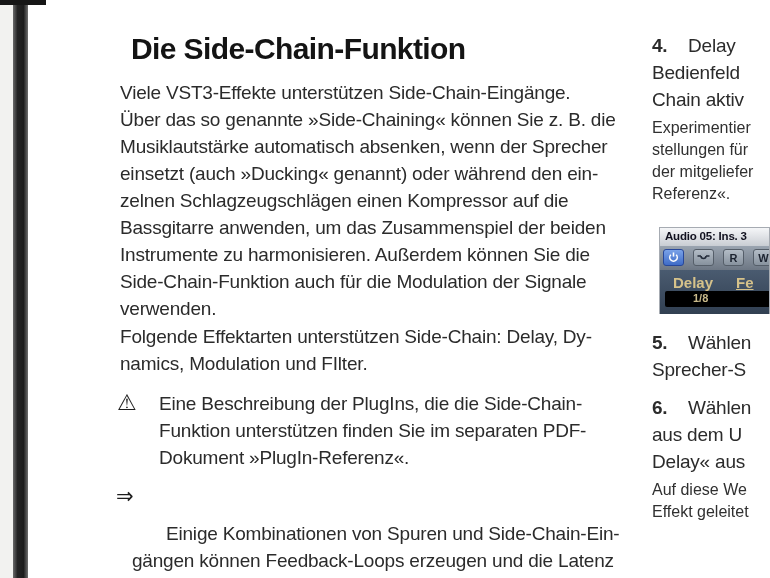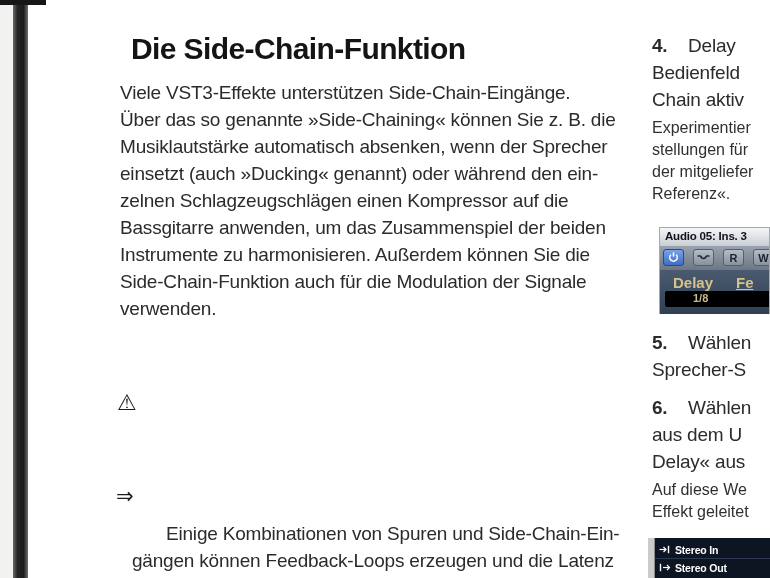--- a/index.html
+++ b/index.html
@@ -70,22 +70,27 @@
 
   <div class="body-text p1">Viele VST3-Effekte unterstützen Side-Chain-Eingänge.
 Über das so genannte »Side-Chaining« können Sie z. B. die
 Musiklautstärke automatisch absenken, wenn der Sprecher
 einsetzt (auch »Ducking« genannt) oder während den ein-
 zelnen Schlagzeugschlägen einen Kompressor auf die
 Bassgitarre anwenden, um das Zusammenspiel der beiden
 Instrumente zu harmonisieren. Außerdem können Sie die
 Side-Chain-Funktion auch für die Modulation der Signale
 verwenden.</div>
+  <div class="body-text p2">Folgende Effektarten unterstützen Side-Chain: Delay, Dy-
+namics, Modulation und FIlter.</div>
 
   <div class="warn-icon">⚠</div>
+  <div class="body-text warn">Eine Beschreibung der PlugIns, die die Side-Chain-
+Funktion unterstützen finden Sie im separaten PDF-
+Dokument »PlugIn-Referenz«.</div>
 
   <div class="arrow-icon">⇒</div>
   <div class="body-text arrow-note">Einige Kombinationen von Spuren und Side-Chain-Ein-
 gängen können Feedback-Loops erzeugen und die Latenz
 erhöhen und sind deshalb nicht verfügbar.</div>
 
   <div class="step s4">
     <div class="step-line"><span class="num">4.</span><span>Delay</span></div>
     <div class="cont">Bedienfeld
 Chain aktiv</div>
@@ -125,35 +130,14 @@
       <span class="pbtn">R</span>
       <span class="pbtn">W</span>
     </div>
     <div class="shot1-panel">
       <span class="plabel l1">Delay</span>
       <span class="plabel l2">Fe</span>
       <div class="pvalue"><span>1/8</span></div>
     </div>
   </div>
 
-  <div class="shot2">
-    <div class="shot2-gutter"></div>
-    <div class="shot2-body">
-      <div class="mrow">
-        <svg width="12" height="9" viewBox="0 0 12 9">
-            <path d="M0.5 4.5h6" stroke="#ffffff" stroke-width="1.2" fill="none"></path>
-            <path d="M4.5 2l2.5 2.5L4.5 7" fill="none" stroke="#ffffff" stroke-width="1.2"></path>
-            <path d="M9.5 0.8v7.4" stroke="#ffffff" stroke-width="1.4" fill="none"></path>
-          </svg>
-        <span>Stereo In</span>
-      </div>
-      <div class="mrow mrow2">
-        <svg width="12" height="9" viewBox="0 0 12 9">
-            <path d="M1.5 0.8v7.4" stroke="#ffffff" stroke-width="1.4" fill="none"></path>
-            <path d="M4 4.5h6.5" stroke="#ffffff" stroke-width="1.2" fill="none"></path>
-            <path d="M8 2l2.5 2.5L8 7" fill="none" stroke="#ffffff" stroke-width="1.2"></path>
-          </svg>
-        <span>Stereo Out</span>
-      </div>
-    </div>
-  </div>
 
 </div>
 
 </body></html>

